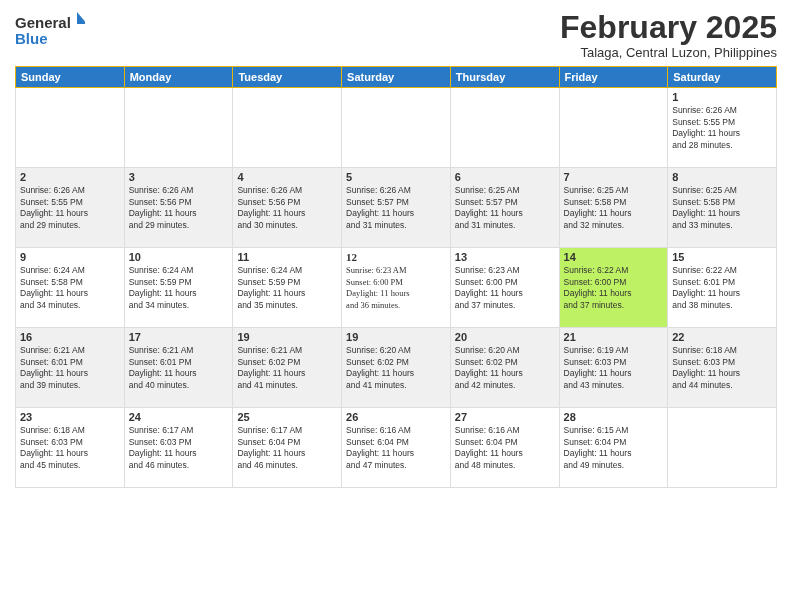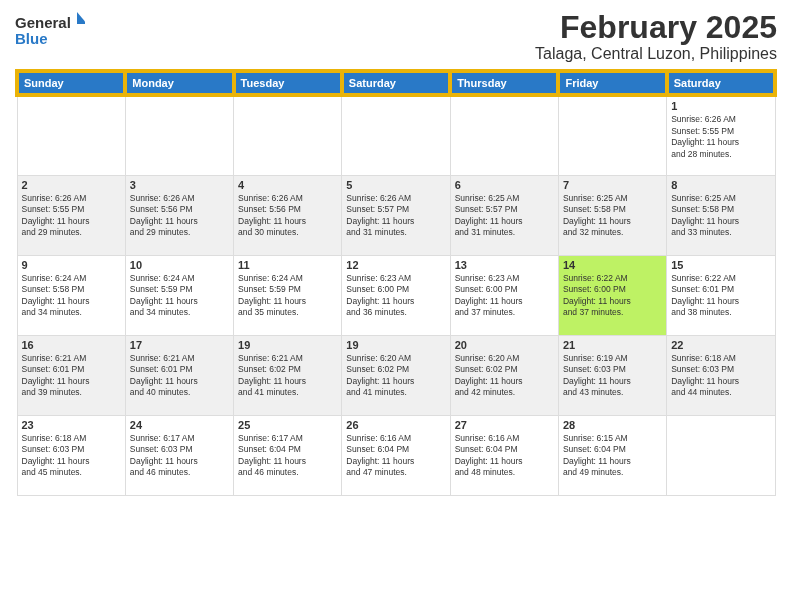--- a/index.html
+++ b/index.html
@@ -30,37 +30,36 @@
     .title-block {
       text-align: right;
     }
     .month-title {
       font-size: 32px;
       font-weight: bold;
       color: #333;
       line-height: 1.1;
     }
     .location {
-      font-size: 16px;
-      color: #333;
-      text-align: center;
+      font-size: 13px;
+      color: #333;
     }
     .calendar {
       width: 100%;
       border-collapse: collapse;
       border: 1px solid #ccc;
     }
     .calendar th {
       background-color: #2979c7;
       color: #fff;
       font-size: 11px;
       font-weight: bold;
       padding: 4px 5px;
       text-align: left;
-      border: 4px solid #eab308;
+      border: 1px solid #eab308;
     }
     .calendar td {
       width: calc(100%/7);
       vertical-align: top;
       border: 1px solid #ddd;
       padding: 3px 4px;
       font-size: 9px;
       color: #333;
       background: #fff;
       height: 80px;
@@ -165,21 +164,21 @@
             <div class="day-info">Sunrise: 6:24 AM<br>Sunset: 5:58 PM<br>Daylight: 11 hours<br>and 34 minutes.</div>
           </td>
           <td style="background: rgb(255, 255, 255);">
             <span class="day-num">10</span>
             <div class="day-info">Sunrise: 6:24 AM<br>Sunset: 5:59 PM<br>Daylight: 11 hours<br>and 34 minutes.</div>
           </td>
           <td style="background: rgb(255, 255, 255);">
             <span class="day-num">11</span>
             <div class="day-info">Sunrise: 6:24 AM<br>Sunset: 5:59 PM<br>Daylight: 11 hours<br>and 35 minutes.</div>
           </td>
-          <td style="background: rgb(255, 255, 255);">
+          <td style="background: rgb(255, 255, 255); font-family: Liberation Serif, serif;">
             <span class="day-num">12</span>
             <div class="day-info">Sunrise: 6:23 AM<br>Sunset: 6:00 PM<br>Daylight: 11 hours<br>and 36 minutes.</div>
           </td>
           <td style="background: rgb(255, 255, 255);">
             <span class="day-num">13</span>
             <div class="day-info">Sunrise: 6:23 AM<br>Sunset: 6:00 PM<br>Daylight: 11 hours<br>and 37 minutes.</div>
           </td>
           <td style="background: #bef264;">
             <span class="day-num">14</span>
             <div class="day-info">Sunrise: 6:22 AM<br>Sunset: 6:00 PM<br>Daylight: 11 hours<br>and 37 minutes.</div>

